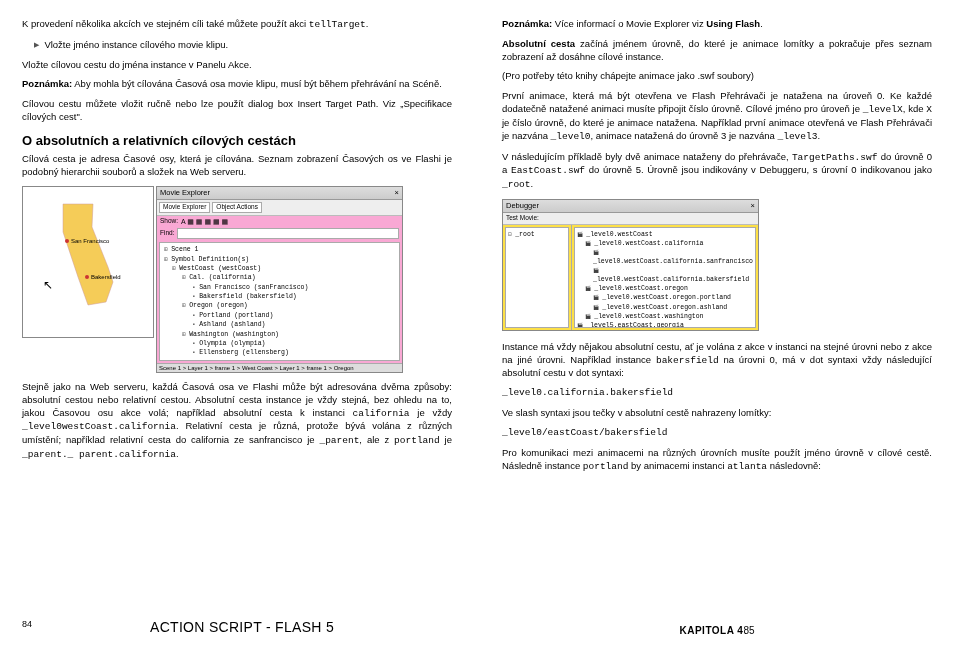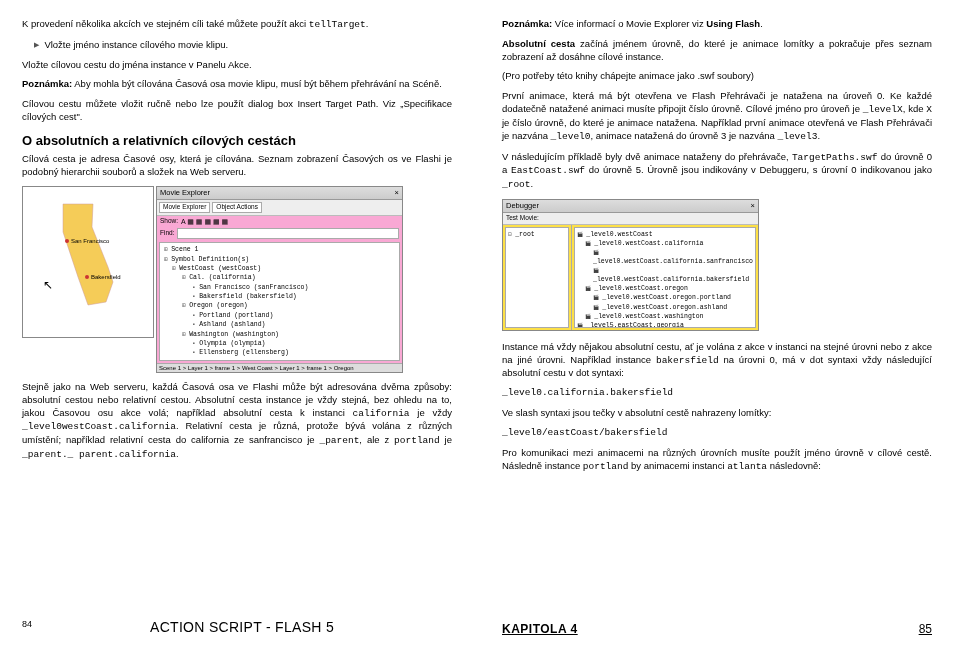--- a/index.html
+++ b/index.html
@@ -64,25 +64,24 @@
     font-size: 9px;
     margin-top: auto;
     padding-top: 6px;
   }
   .footer .center {
     font-size: 14px;
     letter-spacing: 0.3px;
   }
   .footer-right-page {
     display: flex;
-    justify-content: space-between;
-    font-size: 12px;
+    justify-content: center;
+    font-size: 10px;
     margin-top: auto;
     padding-top: 6px;
-    text-decoration: underline;
   }
   .chapter-label {
     font-weight: bold;
     letter-spacing: 0.5px;
   }
   .img-placeholder {
     display: flex;
     gap: 2px;
     margin: 5px 0 8px 0;
     align-items: flex-start;

